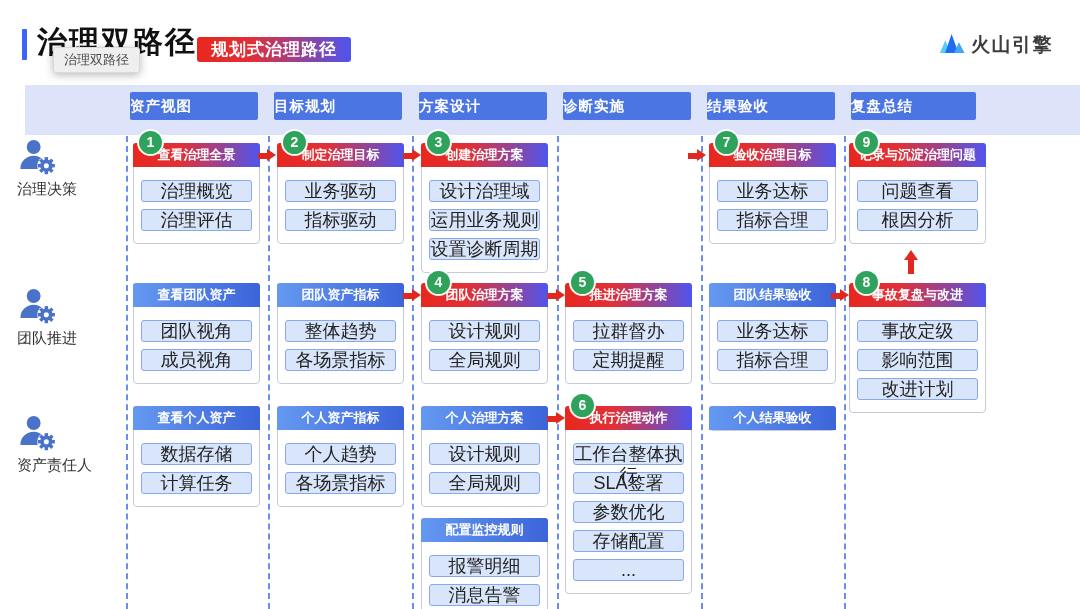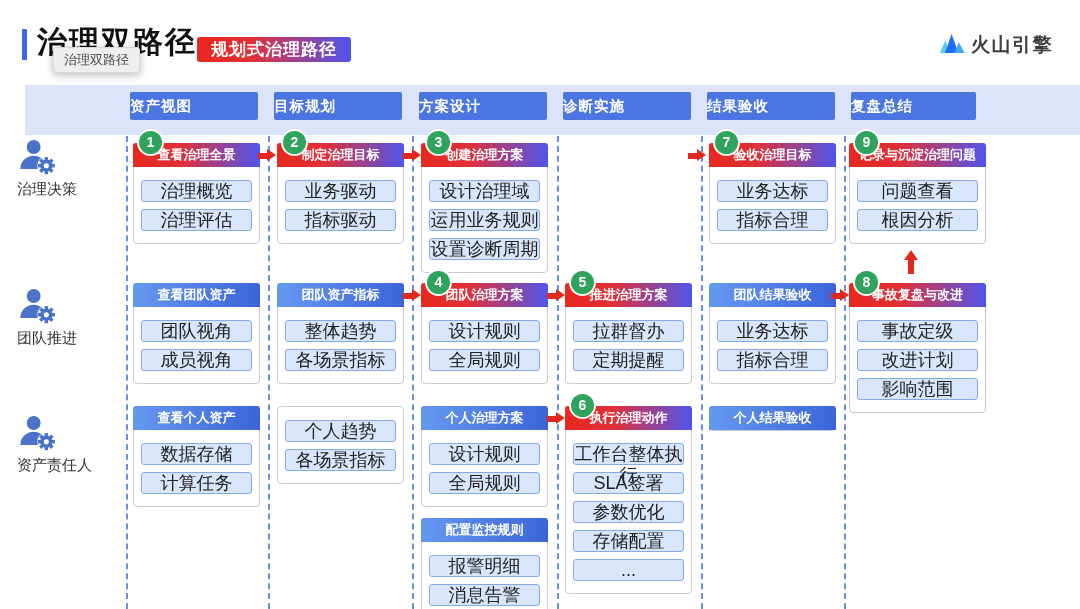--- a/index.html
+++ b/index.html
@@ -236,32 +236,33 @@
         <div class="card-items">
           <div class="item">业务达标</div>
           <div class="item">指标合理</div>
         </div>
       </div>
       <div class="card c6 r2">
         <div class="num">8</div>
         <div class="card-header red">事故复盘与改进</div>
         <div class="card-items">
           <div class="item">事故定级</div>
+          <div class="item">影响范围</div>
           <div class="item">改进计划</div>
-          <div class="item">影响范围</div>
         </div>
       </div>
       <div class="card c1 r3">
         <div class="card-header blue">查看个人资产</div>
         <div class="card-items">
           <div class="item">数据存储</div>
           <div class="item">计算任务</div>
         </div>
       </div>
       <div class="card c2 r3">
+        <div class="card-header blue">个人资产指标</div>
         <div class="card-items">
           <div class="item">个人趋势</div>
           <div class="item">各场景指标</div>
         </div>
       </div>
       <div class="card c3 r3">
         <div class="card-header blue">个人治理方案</div>
         <div class="card-items">
           <div class="item">设计规则</div>
           <div class="item">全局规则</div>

